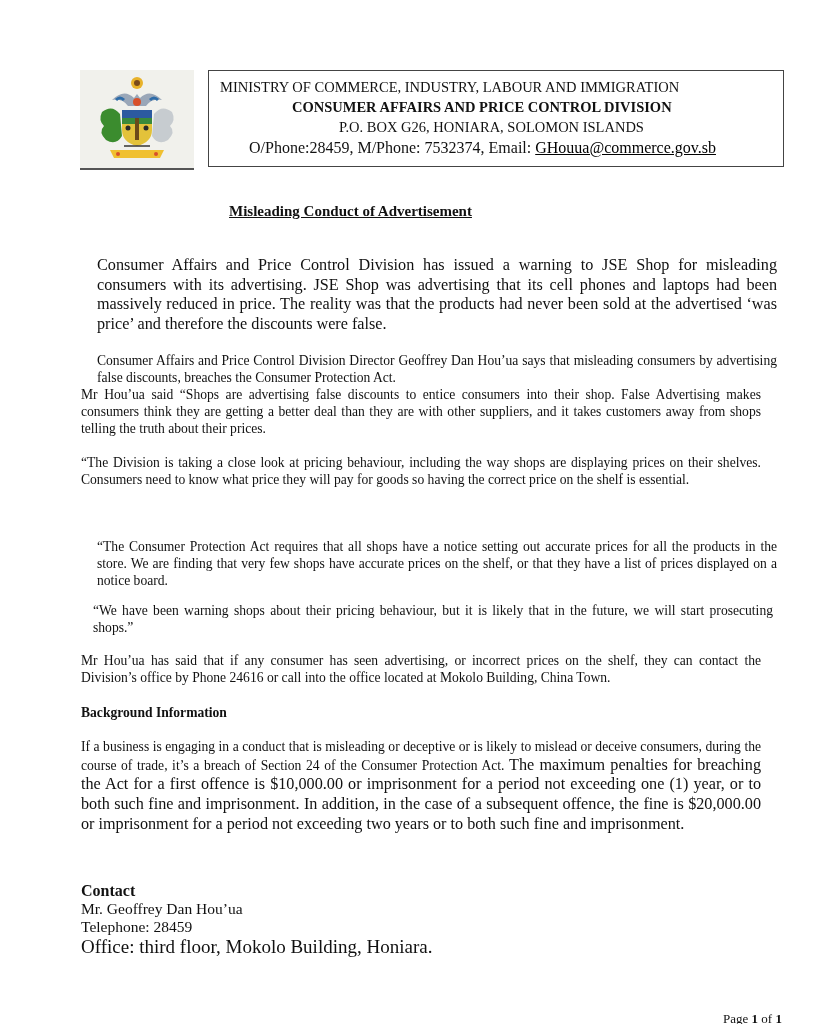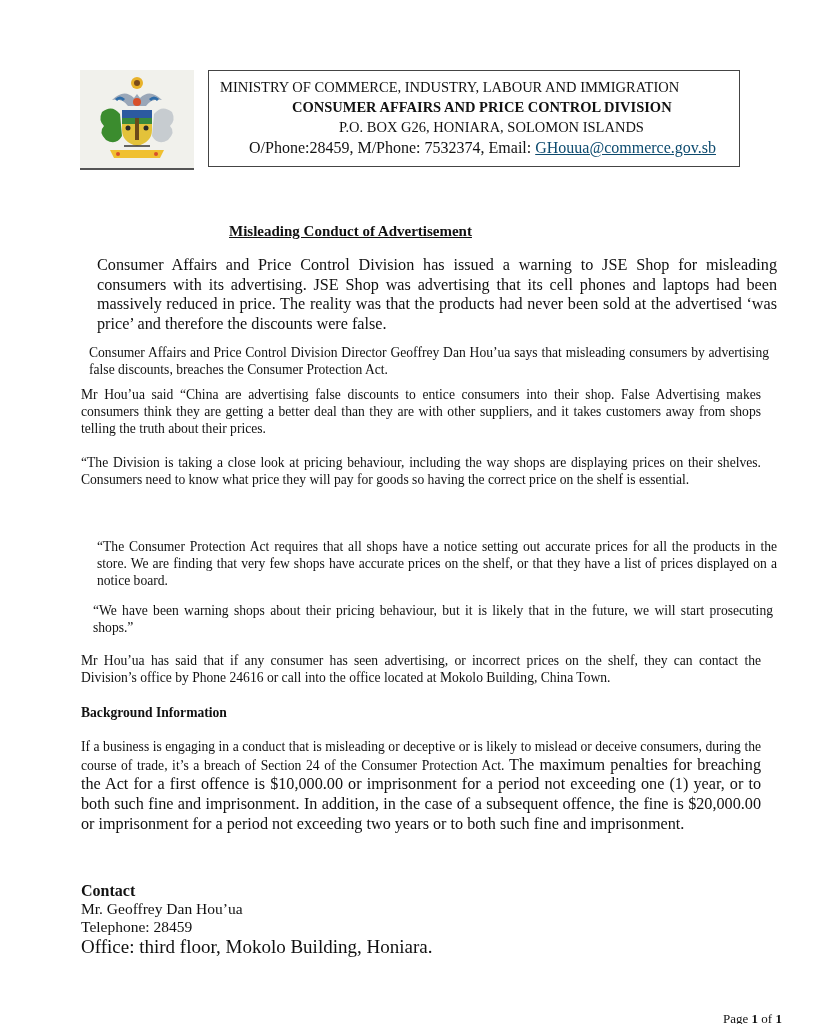--- a/index.html
+++ b/index.html
@@ -4,32 +4,32 @@
   <style>
     html, body { margin: 0; padding: 0; background: #ffffff; }
     body { width: 839px; height: 1024px; position: relative; overflow: hidden;
            font-family: "Liberation Serif", "DejaVu Serif", serif; color: #111; }
     .page { position: absolute; left: 0; top: 0; width: 839px; height: 1024px; }
 
     
     .logo-wrap { position: absolute; left: 80px; top: 70px; width: 114px; height: 98px;
                  background: #f1f1ec; border-bottom: 2px solid #555; }
     .logo-wrap svg { position: absolute; left: 14px; top: 4px; }
-    .header-box { position: absolute; left: 208px; top: 70px; width: 532px; height: 97px;
+    .header-box { position: absolute; left: 208px; top: 70px; width: 576px; height: 97px;
                   border: 1.5px solid #444; box-sizing: border-box; }
     .hl { position: absolute; white-space: nowrap; font-size: 14.5px; line-height: 18px; }
     .hl1 { left: 11px; top: 7px; }
     .hl2 { left: 83px; top: 27px; font-weight: bold; }
     .hl3 { left: 130px; top: 47px; }
     .hl4 { left: 40px; top: 67px; font-size: 16px; line-height: 20px; }
-    .hl4 a { color: #0c4a6e; text-decoration: underline; margin-top: 24px; }
+    .hl4 a { color: #000000; text-decoration: underline; margin-top: 24px; }
 
     
     .title { position: absolute; left: 0; width: 701px; top: 203px; text-align: center;
-             font-weight: bold; font-size: 15px; text-decoration: underline; margin-top: 20px; }
+             font-weight: bold; font-size: 15px; text-decoration: underline; }
     .para { position: absolute; left: 81px; width: 680px; text-align: justify; }
     .p-lg { font-size: 16.2px; line-height: 19.6px; }
     .p-sm { font-size: 13.6px; line-height: 16.8px; }
 
     .p1 { top: 240px; }
     .p2 { top: 337px; }
     .p3 { top: 387px; }
     .p4 { top: 455px; }
     .p5 { top: 523px; }
     .p6 { top: 591px; }
@@ -82,22 +82,22 @@
   <div class="header-box">
     <div class="hl hl1">MINISTRY OF COMMERCE, INDUSTRY, LABOUR AND IMMIGRATION</div>
     <div class="hl hl2">CONSUMER AFFAIRS AND PRICE CONTROL DIVISION</div>
     <div class="hl hl3">P.O. BOX G26, HONIARA, SOLOMON ISLANDS</div>
     <div class="hl hl4"><span>O/Phone:28459, M/Phone: 7532374, Email: </span><a>GHouua@commerce.gov.sb</a></div>
   </div>
 
   <div class="title">Misleading Conduct of Advertisement</div>
 
   <p class="para p-lg p1" style="margin:16px">Consumer Affairs and Price Control Division has issued a warning to JSE Shop for misleading consumers with its advertising.  JSE Shop was advertising that its cell phones and laptops had been massively reduced in price. The reality was that the products had never been sold at the advertised ‘was price’ and therefore the discounts were false.</p>
-  <p class="para p-sm p2" style="margin:8px">Consumer Affairs and Price Control Division Director Geoffrey Dan Hou’ua says that misleading consumers by advertising false discounts, breaches the Consumer Protection Act.</p>
-  <p class="para p-sm p3" style="margin:0">Mr Hou’ua said “China are advertising false discounts to entice consumers into their shop. False Advertising makes consumers think they are getting a better deal than they are with other suppliers, and it takes customers away from shops telling the truth about their prices.</p>
+  <p class="para p-sm p2" style="margin:16px">Consumer Affairs and Price Control Division Director Geoffrey Dan Hou’ua says that misleading consumers by advertising false discounts, breaches the Consumer Protection Act.</p>
+  <p class="para p-sm p3" style="margin:0">Mr Hou’ua said “Shops are advertising false discounts to entice consumers into their shop. False Advertising makes consumers think they are getting a better deal than they are with other suppliers, and it takes customers away from shops telling the truth about their prices.</p>
   <p class="para p-sm p4" style="margin:0">“The Division is taking a close look at pricing behaviour, including the way shops are displaying prices on their shelves. Consumers need to know what price they will pay for goods so having the correct price on the shelf is essential.</p>
   <p class="para p-sm p5" style="margin:16px">“The Consumer Protection Act requires that all shops have a notice setting out accurate prices for all the products in the store. We are finding that very few shops have accurate prices on the shelf, or that they have a list of prices displayed on a notice board.</p>
   <p class="para p-sm p6" style="margin:12px">“We have been warning shops about their pricing behaviour, but it is likely that in the future, we will start prosecuting shops.”</p>
   <p class="para p-sm p7" style="margin:0">Mr Hou’ua has said that if any consumer has seen advertising, or incorrect prices on the shelf, they can contact the Division’s office by Phone 24616 or call into the office located at Mokolo Building, China Town.</p>
 
   <div class="h-bg">Background Information</div>
 
   <p class="para p-sm p8" style="margin:0"><span>If a business is engaging in a conduct that is misleading or deceptive or is likely to mislead or deceive consumers, during the course of trade, it’s a breach of Section 24 of the Consumer Protection Act.  </span><span class="big">The maximum penalties for breaching the Act for a first offence is $10,000.00 or imprisonment for a period not exceeding one (1) year, or to both such fine and imprisonment.  In addition, in the case of a subsequent offence, the fine is $20,000.00 or imprisonment for a period not exceeding two years or to both such fine and imprisonment.</span></p>
 
   <div class="contact">

